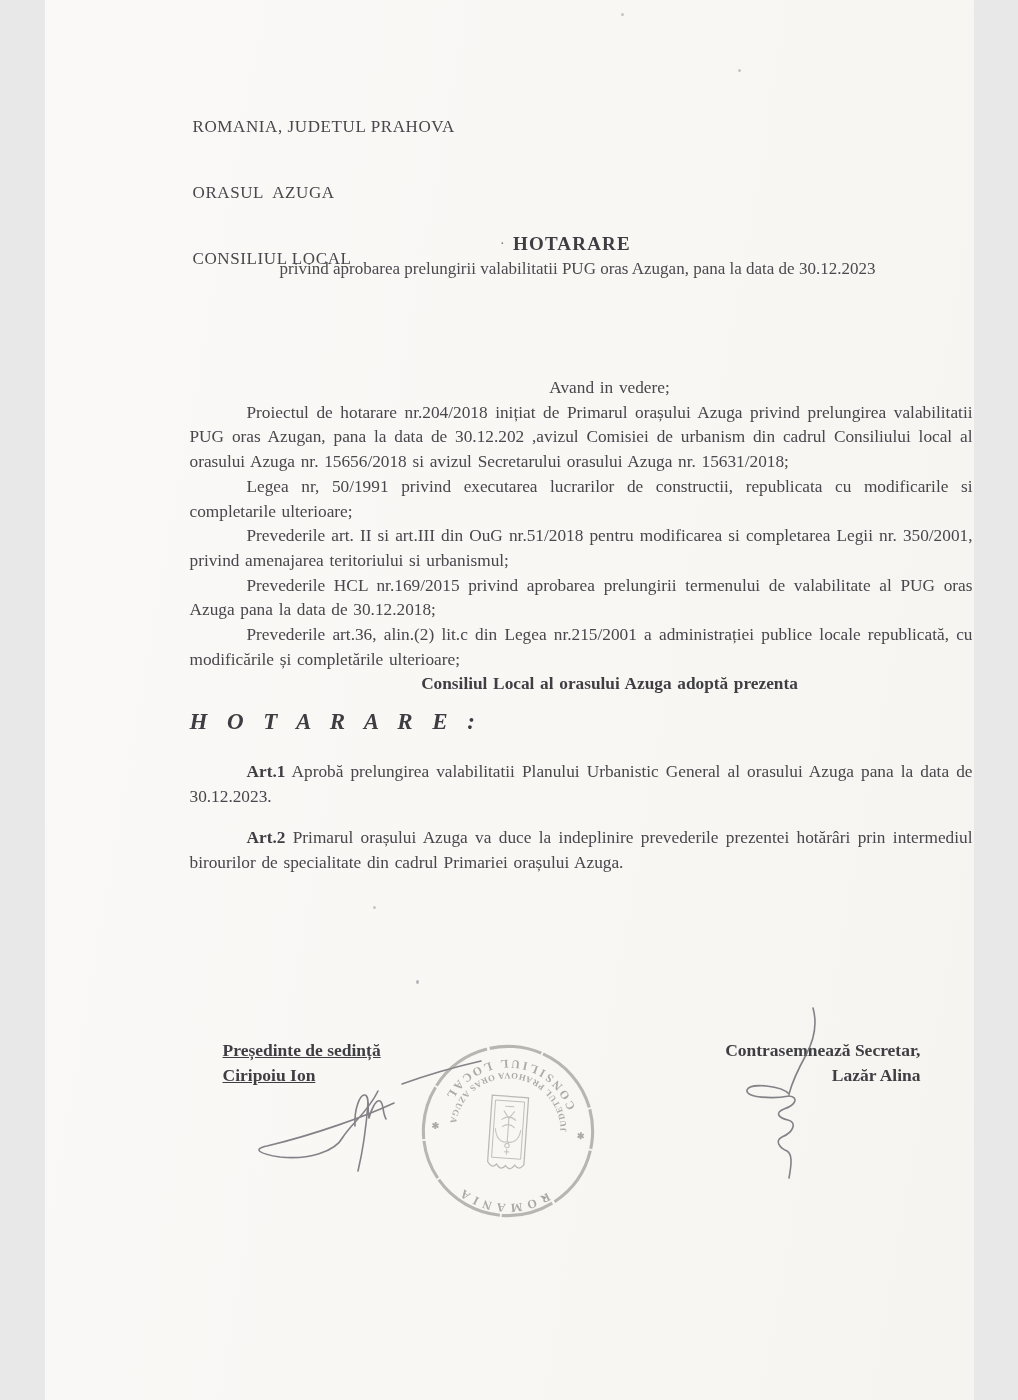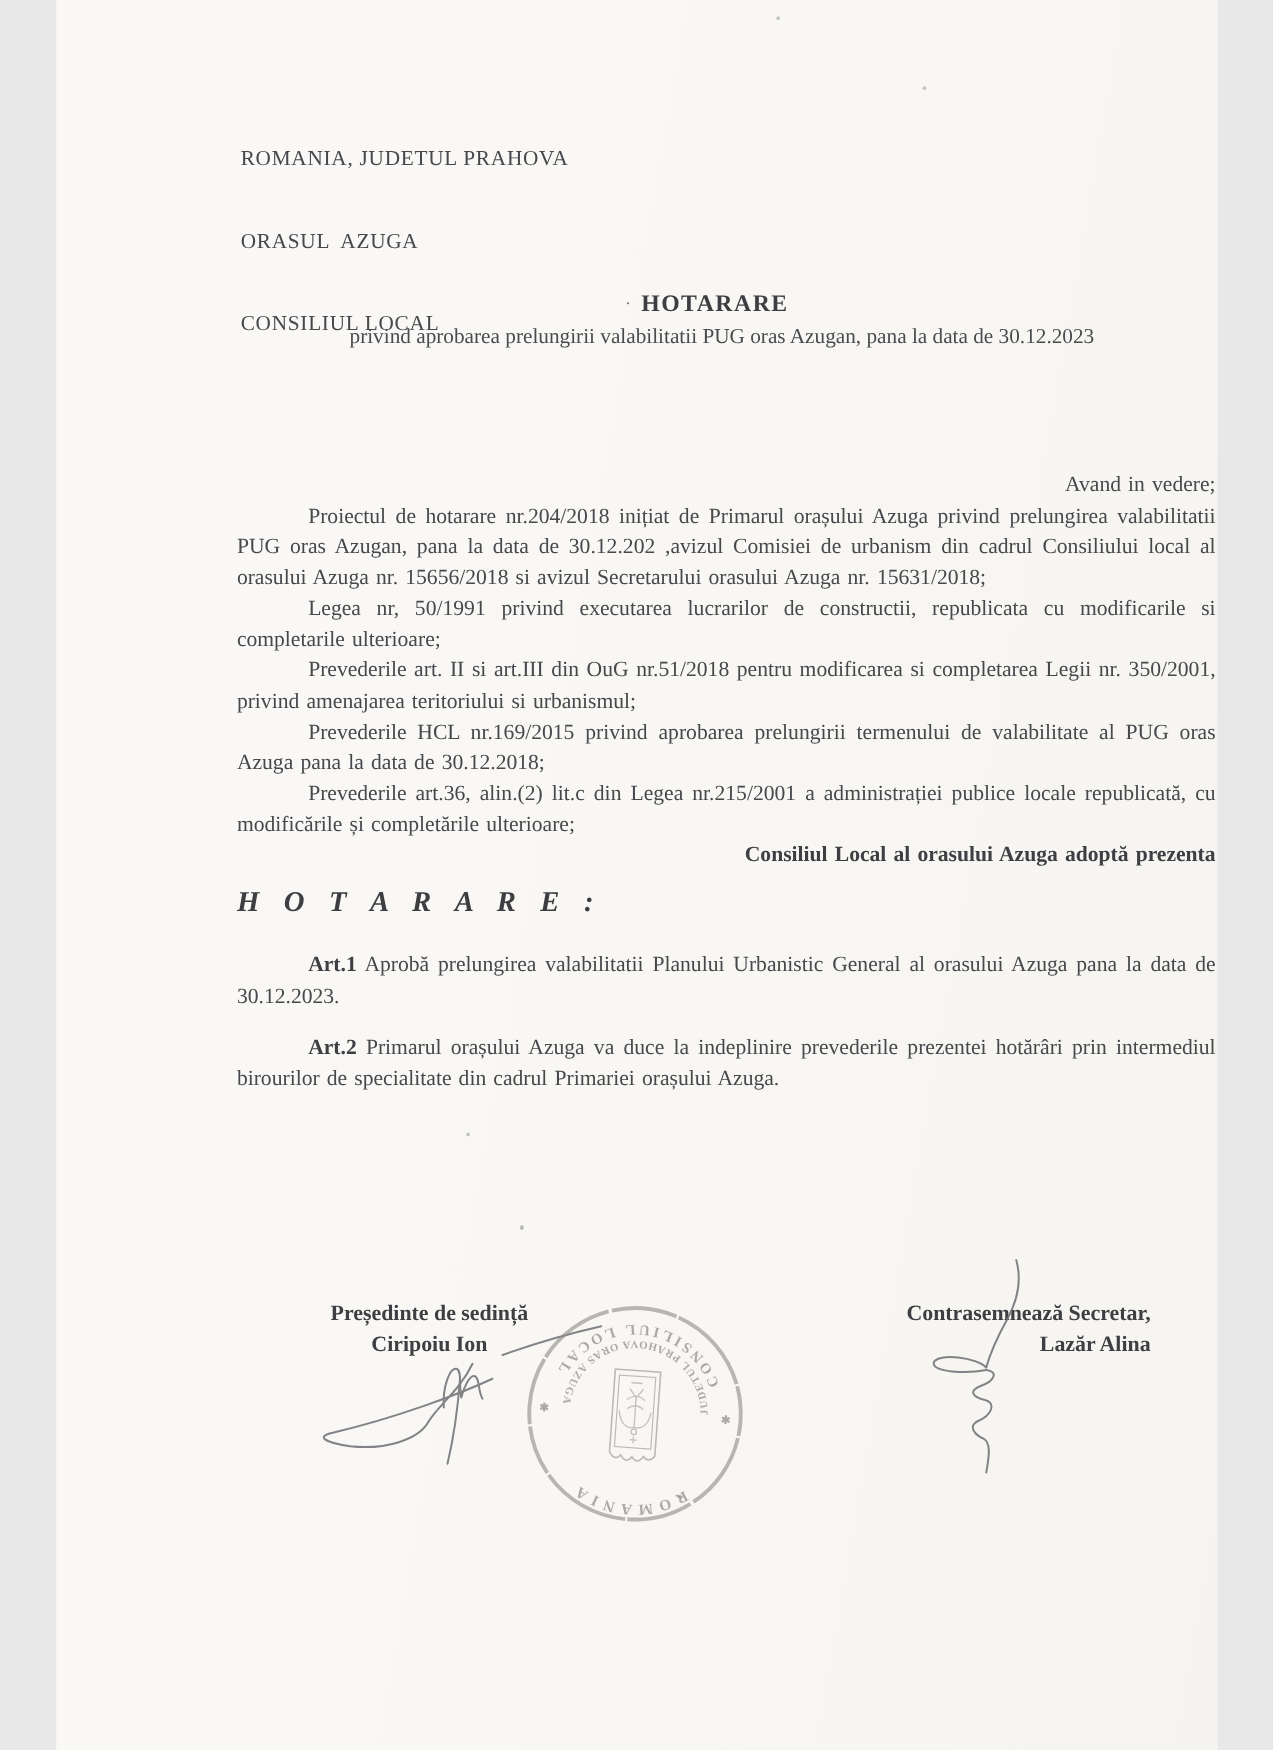--- a/index.html
+++ b/index.html
@@ -19,33 +19,33 @@
   }
   .title-block{position:absolute;left:4px;top:233px;width:1018px;text-align:center;}
   .title-line{font-size:19px;font-weight:bold;letter-spacing:1.2px;color:#3d3d42;padding-left:16px;}
   .title-dot{font-weight:normal;color:#77777c;margin-right:7px;font-size:14px;vertical-align:2px;}
   .subtitle{font-size:17px;margin-top:4px;padding-left:40px;color:#4a4a4f;}
   .content{
     position:absolute;left:145px;top:376px;width:783px;
     font-size:17.3px;line-height:24.7px;
   }
   .content p{margin:0;text-indent:57px;text-align:justify;word-spacing:.08em;}
-  .content p.no-just{text-align:right;}
+  .content p.no-just{text-align:center;}
   .adoption{font-weight:bold;color:#3e3e43;}
   .decision-heading{
     text-align:center;text-indent:0 !important;
     font-weight:bold;font-size:23px;letter-spacing:6px;color:#3d3d42;
     margin-top:13px !important;margin-right:44px !important;font-style:italic;
   }
   .article{margin-top:17px !important;}
   .article.first{margin-top:25px !important;}
   .article b{color:#3e3e43;}
   .sig-left{
-    position:absolute;left:178px;top:1038px;width:242px;text-align:center;
-    font-weight:bold;font-size:17.5px;line-height:25px;color:#3e3e43;
+    position:absolute;left:178px;top:1038px;width:242px;text-align:left;
+    font-weight:bold;font-size:17.5px;line-height:25px;color:#3e3e43;text-decoration:underline;
   }
   .sig-right{
     position:absolute;left:614px;top:1038px;width:262px;text-align:right;
     font-weight:bold;font-size:17.5px;line-height:25px;color:#3e3e43;
   }
   .footer{
     position:absolute;left:148px;top:1172px;
     font-weight:bold;font-size:17.5px;line-height:24.5px;color:#3e3e43;
   }
   .sig-svg{position:absolute;left:0;top:0;width:1018px;height:1400px;pointer-events:none;}

